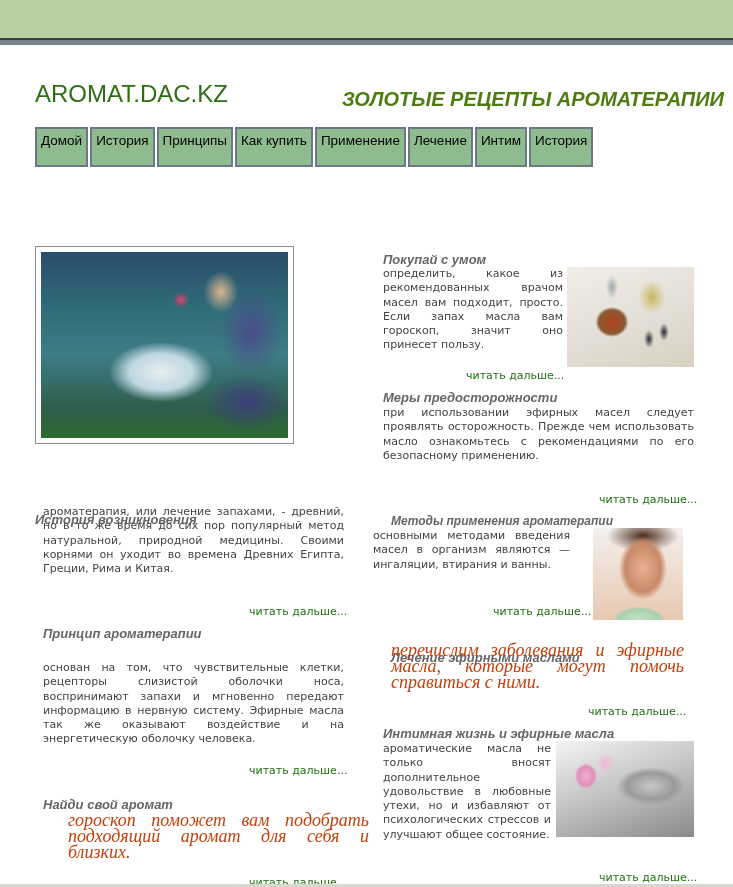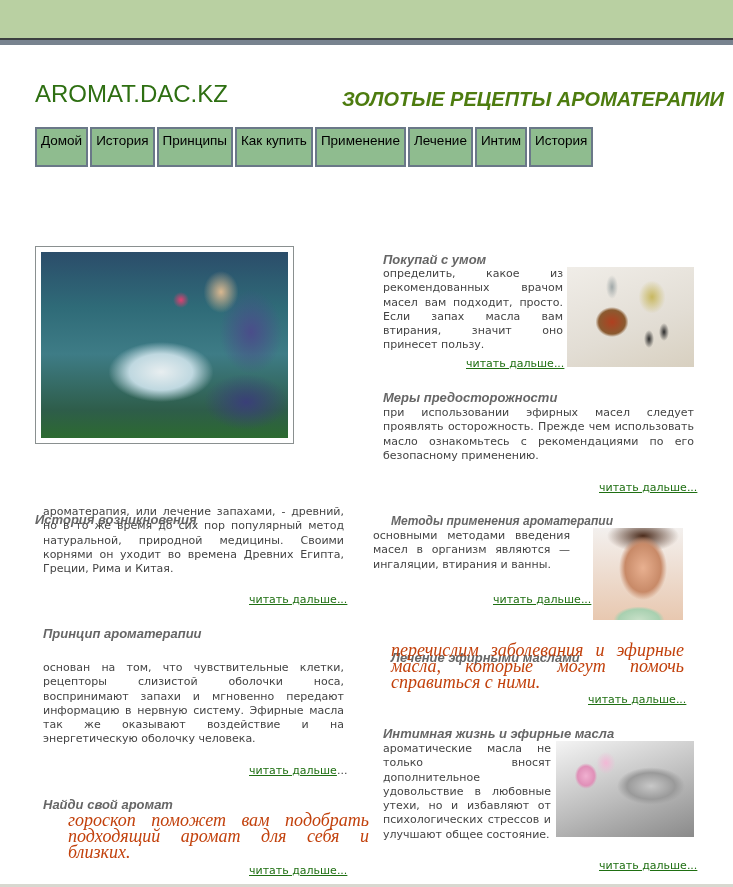--- a/index.html
+++ b/index.html
@@ -23,21 +23,21 @@
       radial-gradient(ellipse 70px 40px at 120px 120px, #e8eef0 0%, #bfd8e0 45%, transparent 75%),
       radial-gradient(ellipse 25px 30px at 180px 40px, #d9b890 0%, transparent 70%),
       radial-gradient(ellipse 8px 8px at 140px 48px, #e04070 0%, transparent 100%),
       linear-gradient(180deg, #2b4d6a 0%, #2f6b78 30%, #3e7c86 55%, #2e5d4a 85%, #2c6a30 100%);
     position: relative; }
 
   .col-left { position: absolute; left: 35px; width: 310px; margin-top: 44px; }
   .h-ital { font-family: "Liberation Sans", sans-serif; font-weight: bold; font-style: italic; font-size: 13px; color: #666666; }
   .body-txt { font-family: "DejaVu Sans", sans-serif; font-size: 11px; line-height: 14.3px; color: #444444; text-align: justify; }
   .body-ital { font-family: Liberation Serif, serif; font-style: italic; font-size: 18px; line-height: 16px; color: #c2410c; text-align: justify; }
-  .more { position: absolute; font-family: "DejaVu Sans", sans-serif; font-size: 11px; color: #1f6f12; text-decoration: underline; white-space: nowrap; cursor: pointer; }
+  .more { position: absolute; font-family: "DejaVu Sans", sans-serif; font-size: 11px; color: #1f6f12; white-space: nowrap; cursor: pointer; margin-top: 12px; }
   .more-dots { color: #444; text-decoration: none; }
 
   .thumb { position: absolute; }
   .img-buy { background:
       radial-gradient(ellipse 22px 20px at 45px 55px, #b04020 0%, #8a5a30 60%, transparent 75%),
       radial-gradient(ellipse 18px 22px at 85px 30px, #c8b860 0%, transparent 75%),
       radial-gradient(ellipse 6px 12px at 45px 20px, #a0a8a8 0%, transparent 100%),
       radial-gradient(ellipse 5px 9px at 82px 72px, #2a2a2a 0%, transparent 100%),
       radial-gradient(ellipse 5px 9px at 97px 65px, #2a2a2a 0%, transparent 100%),
       linear-gradient(160deg, #f0ede8 0%, #e2ddd4 60%, #d8d0c0 100%); }
@@ -87,21 +87,21 @@
 <div class="body-txt" style="position:absolute; left:43px; top:661px; width:301px;">основан на том, что чувствительные клетки, рецепторы слизистой оболочки носа, воспринимают запахи и мгновенно передают информацию в нервную систему. Эфирные масла так же оказывают воздействие и на энергетическую оболочку человека.</div>
 <div style="position:absolute; left:249px; top:764px; white-space:nowrap; font-size:11px;">
   <a class="more" style="position:static;">читать дальше</a><span class="more-dots">...</span>
 </div>
 
 <div class="h-ital" style="position:absolute; left:43px; top:797px;">Найди свой аромат</div>
 <div class="body-ital" style="position:absolute; left:43px; top:812px; width:301px;margin-left:25px;">гороскоп поможет вам подобрать подходящий аромат для себя и близких.</div>
 <a class="more" style="left:249px; top:864px;">читать дальше...</a>
 
 <div class="h-ital" style="position:absolute; left:383px; top:252px;">Покупай с умом</div>
-<div class="body-txt" style="position:absolute; left:383px; top:267px; width:180px;">определить, какое из рекомендованных врачом масел вам подходит, просто. Если запах масла вам втирания, значит оно принесет пользу.</div>
+<div class="body-txt" style="position:absolute; left:383px; top:267px; width:180px;">определить, какое из рекомендованных врачом масел вам подходит, просто. Если запах масла вам гороскоп, значит оно принесет пользу.</div>
 <div class="thumb img-buy" style="left:567px; top:267px; width:127px; height:100px;"></div>
 <a class="more" style="left:466px; top:357px;">читать дальше...</a>
 
 <div class="h-ital" style="position:absolute; left:383px; top:390px;">Меры предосторожности</div>
 <div class="body-txt" style="position:absolute; left:383px; top:406px; width:311px;">при использовании эфирных масел следует проявлять осторожность. Прежде чем использовать масло ознакомьтесь с рекомендациями по его безопасному применению.</div>
 <a class="more" style="left:599px; top:481px;">читать дальше...</a>
 
 <div class="h-ital" style="position:absolute; left:391px; top:514px; font-size:12px;">Методы применения ароматерапии</div>
 <div class="body-txt" style="position:absolute; left:373px; top:529px; width:197px;">основными методами введения масел в организм являются — ингаляции, втирания и ванны.</div>
 <div class="thumb img-face" style="left:593px; top:528px; width:90px; height:92px;"></div>

